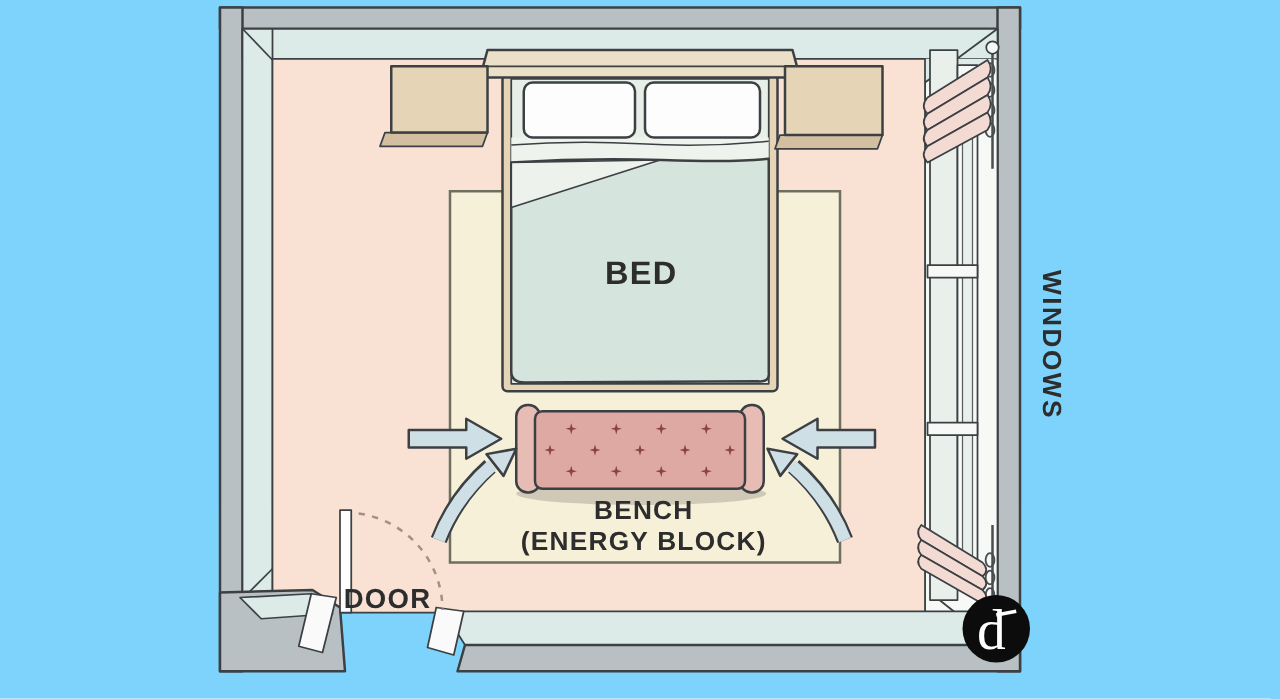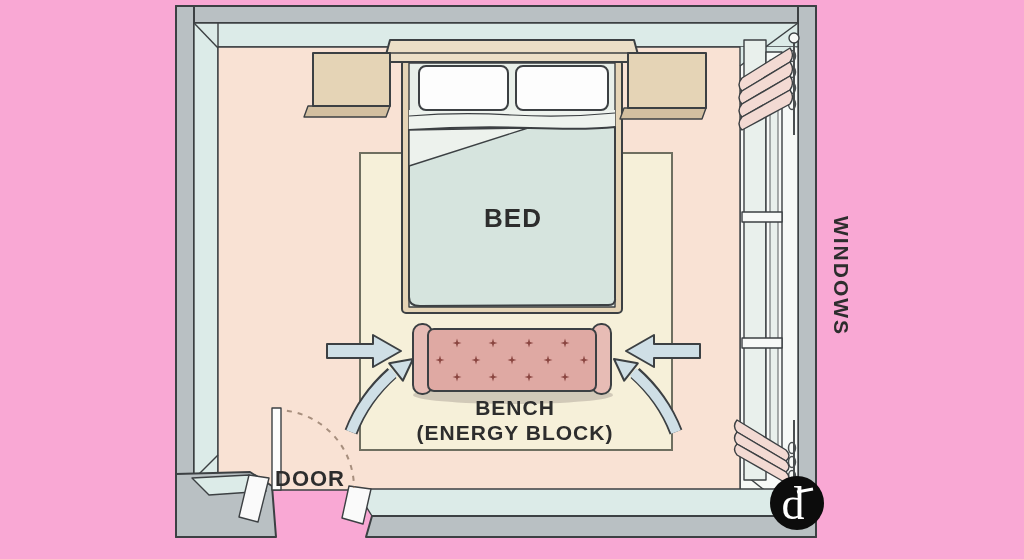--- a/index.html
+++ b/index.html
@@ -1,16 +1,16 @@
 <!DOCTYPE html>
 <html style="--c-wall: #b9c0c3; --c-wall_face: #dcebe8; --c-floor: #f9e2d4; --c-rug: #f6f0d9; --c-wood: #e5d4b6; --c-wood_dark: #d3bfa0; --c-wood_light: #ecdfc7; --c-pillow: #fdfdfd; --c-mattress: #e8efe9; --c-bed_cover: #d6e4de; --c-bench: #dfa9a3; --c-bench_arm: #e7bcb5; --c-bench_button: #8a4540; --c-arrow: #cfdfe6; --c-curtain: #f3dad3; --c-glass: #e9f0ec; --c-frame_white: #f7f9f7; --c-outline: #3c4043; --c-text: #2d2d2d; --c-door_arc: #a78f7e; --c-logo_bg: #0c0c0c; --c-logo_fg: #ffffff;"><head>
 <meta charset="utf-8">
 <style>
   html,body { margin:0; padding:0; background:#ffffff; }
-  .stage { position:relative; width:1024px; height:559px; background:#f9a8d4; overflow:hidden;
+  .stage { position:relative; width:1024px; height:559px; background:#7dd3fc; overflow:hidden;
            font-family:"Liberation Sans", sans-serif; }
   svg text { user-select:none; }
   .outline2 { stroke: var(--c-outline, #3c4043); stroke-width:2; stroke-linejoin:round; }
   .outline1 { stroke: var(--c-outline, #3c4043); stroke-width:1.4; stroke-linejoin:round; }
   .lbl { font-family:"Liberation Sans", sans-serif; font-weight:600; fill:var(--c-text,#2d2d2d);
          text-anchor:middle; letter-spacing:1px; }
   .lbl-bed    { font-size:26px; }
   .lbl-bench  { font-size:21px; }
   .lbl-door   { font-size:22px; }
   .lbl-window { font-size:21px; letter-spacing:2px; }

